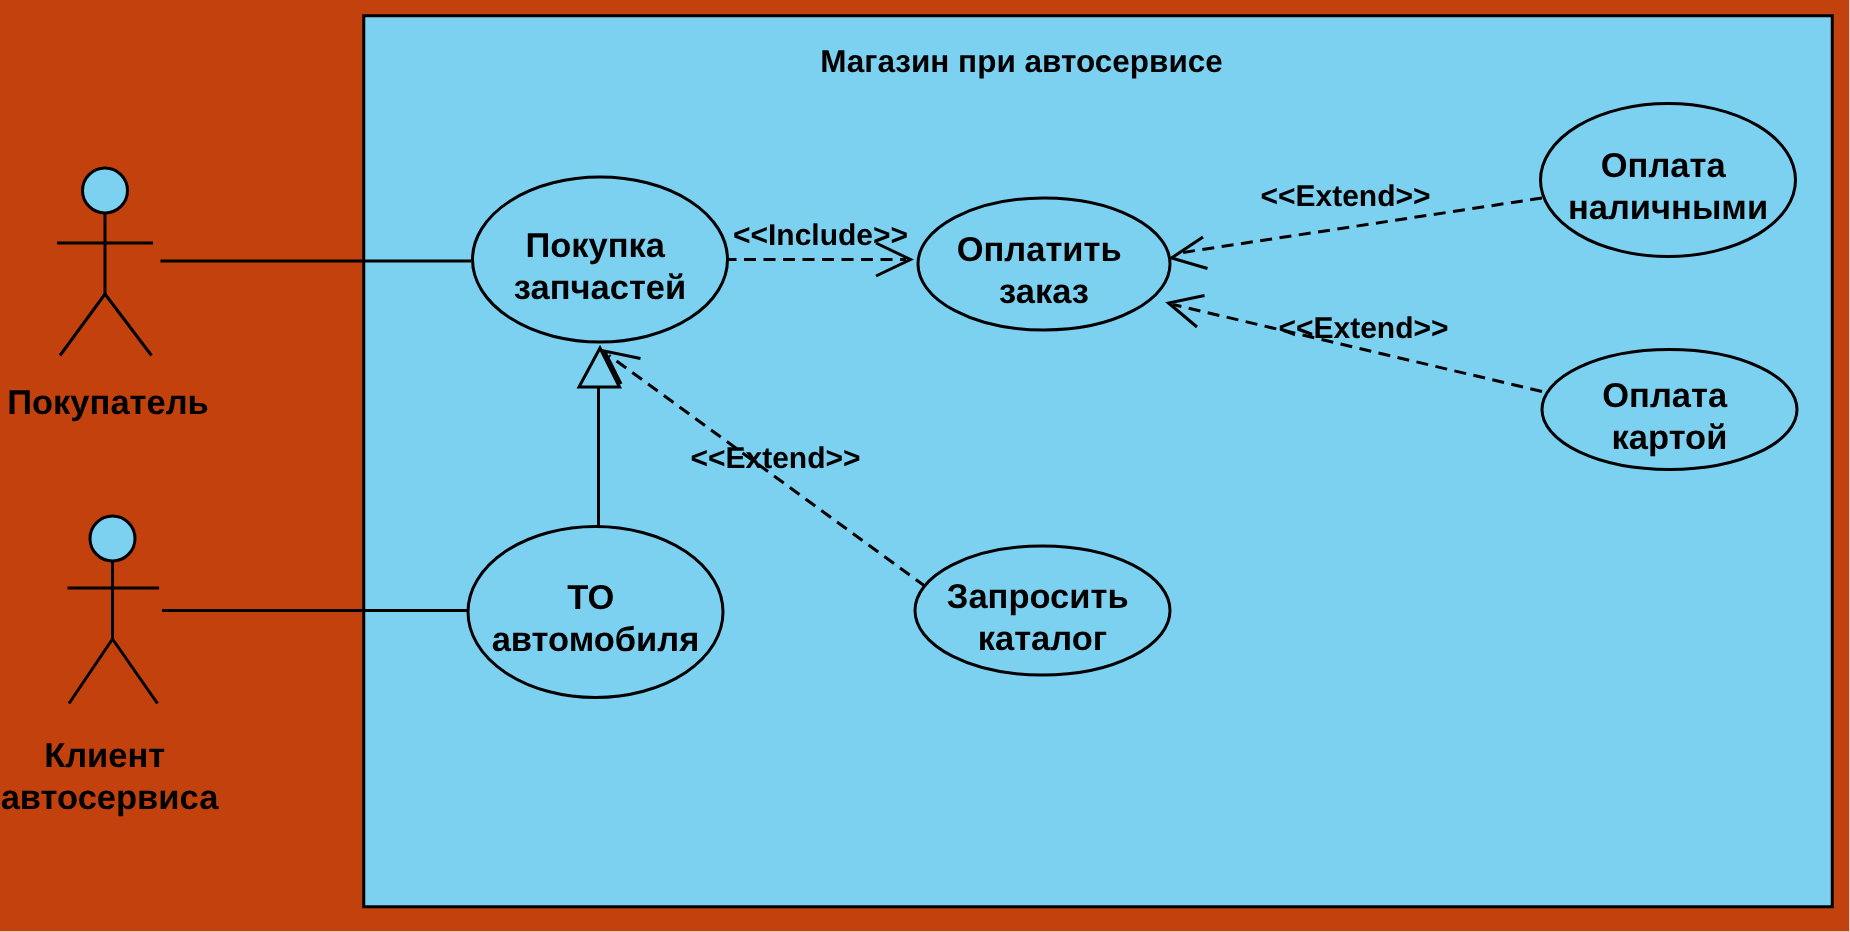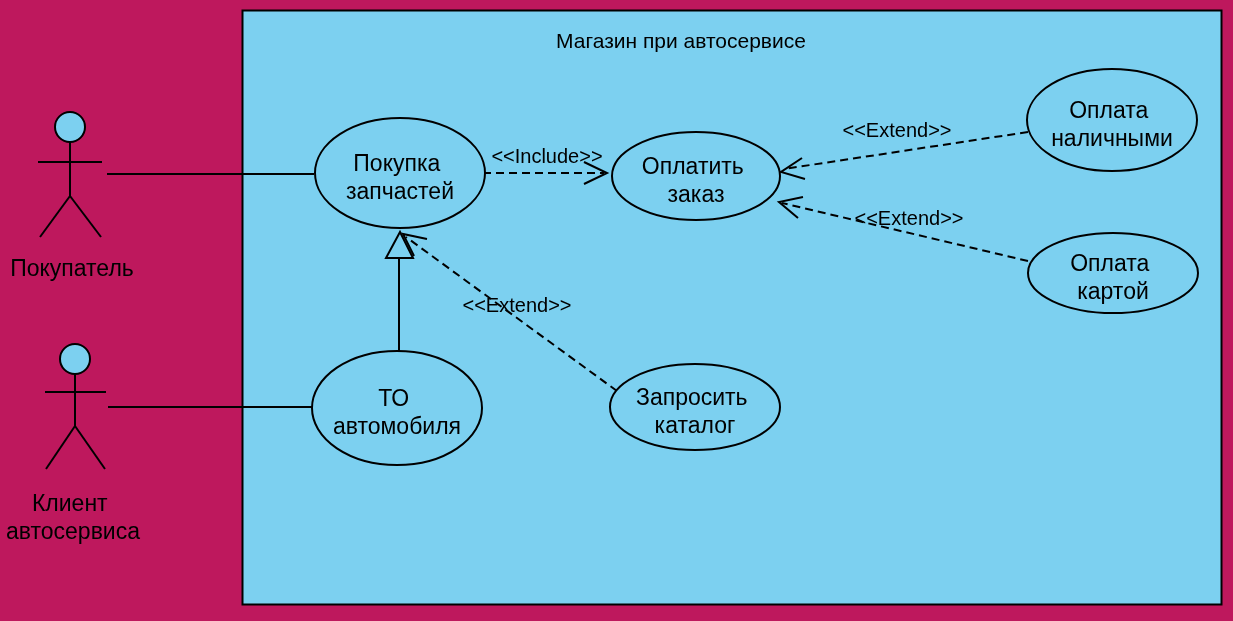--- a/index.html
+++ b/index.html
@@ -1,16 +1,16 @@
 <!DOCTYPE html>
 <html><head>
 <meta charset="utf-8">
 <style>
   html, body { margin: 0; padding: 0; background: #ffffff; }
-  .canvas { position: relative; width: 1233px; height: 621px; background: #be185d; }
+  .canvas { position: relative; width: 1233px; height: 621px; background: #c2410c; font-weight: bold; }
   svg { display: block; }
   svg text {
     font-family: "Liberation Sans", sans-serif;
     fill: #000000;
   }
   .stroke  { stroke: #000000; stroke-width: 2; }
   .nofill  { fill: none; }
   .dashed  { stroke-dasharray: 8 5; }
   .title-label { font-size: 21px; text-anchor: middle; }
   .uc-label    { font-size: 23px; text-anchor: middle; }

